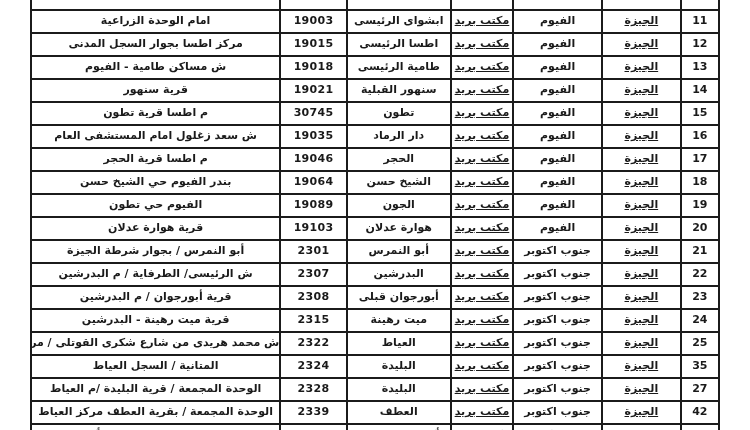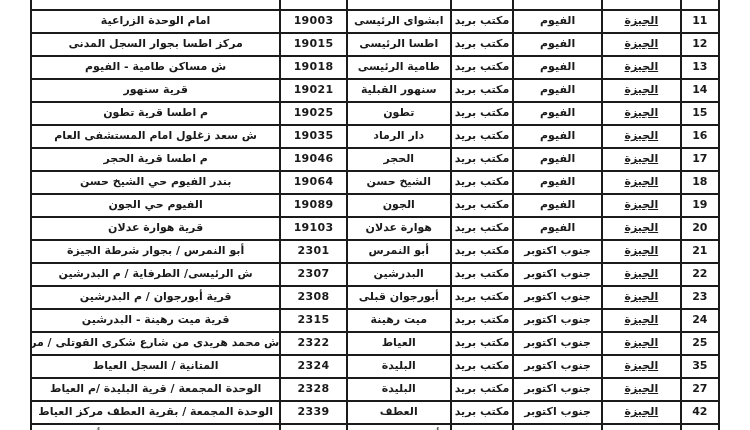--- a/index.html
+++ b/index.html
@@ -29,21 +29,21 @@
     font-size:11px;
     line-height:1.15;
     overflow:hidden;
     white-space:nowrap;
     background:#fff;
   }
   
   .col-no{width:38px;}
   .col-region{width:78px;text-decoration:underline;}
   .col-gov{width:88px;}
-  .col-type{width:62px;}
+  .col-type{width:62px;text-decoration:underline;}
   .col-office{width:103px;}
   .col-code{width:66px;font-size:11.5px;letter-spacing:0.3px;margin-top:25px;}
   .col-address{width:247px;font-size:10.5px;}
   td.col-no{font-size:11px;font-family:"DejaVu Sans",sans-serif;margin-top:40px;}
   
   .partial-row td{
     height:9px;
     position:relative;
     border-top:none;
   }
@@ -122,21 +122,21 @@
           <td class="col-office">سنهور القبلية</td>
           <td class="col-code">19021</td>
           <td class="col-address">قرية سنهور</td>
         </tr>
         <tr>
           <td class="col-no">15</td>
           <td class="col-region">الجيزة</td>
           <td class="col-gov">الفيوم</td>
           <td class="col-type">مكتب بريد</td>
           <td class="col-office">تطون</td>
-          <td class="col-code">19025</td>
+          <td class="col-code">30745</td>
           <td class="col-address">م اطسا قرية تطون</td>
         </tr>
         <tr>
           <td class="col-no">16</td>
           <td class="col-region">الجيزة</td>
           <td class="col-gov">الفيوم</td>
           <td class="col-type">مكتب بريد</td>
           <td class="col-office">دار الرماد</td>
           <td class="col-code">19035</td>
           <td class="col-address">ش سعد زغلول امام المستشفى العام</td>
@@ -159,21 +159,21 @@
           <td class="col-code">19064</td>
           <td class="col-address">بندر الفيوم حي الشيخ حسن</td>
         </tr>
         <tr>
           <td class="col-no">19</td>
           <td class="col-region">الجيزة</td>
           <td class="col-gov">الفيوم</td>
           <td class="col-type">مكتب بريد</td>
           <td class="col-office">الجون</td>
           <td class="col-code">19089</td>
-          <td class="col-address">الفيوم حي الجون</td>
+          <td class="col-address">الفيوم حي تطون</td>
         </tr>
         <tr>
           <td class="col-no">20</td>
           <td class="col-region">الجيزة</td>
           <td class="col-gov">الفيوم</td>
           <td class="col-type">مكتب بريد</td>
           <td class="col-office">هوارة عدلان</td>
           <td class="col-code">19103</td>
           <td class="col-address">قرية هوارة عدلان</td>
         </tr>

